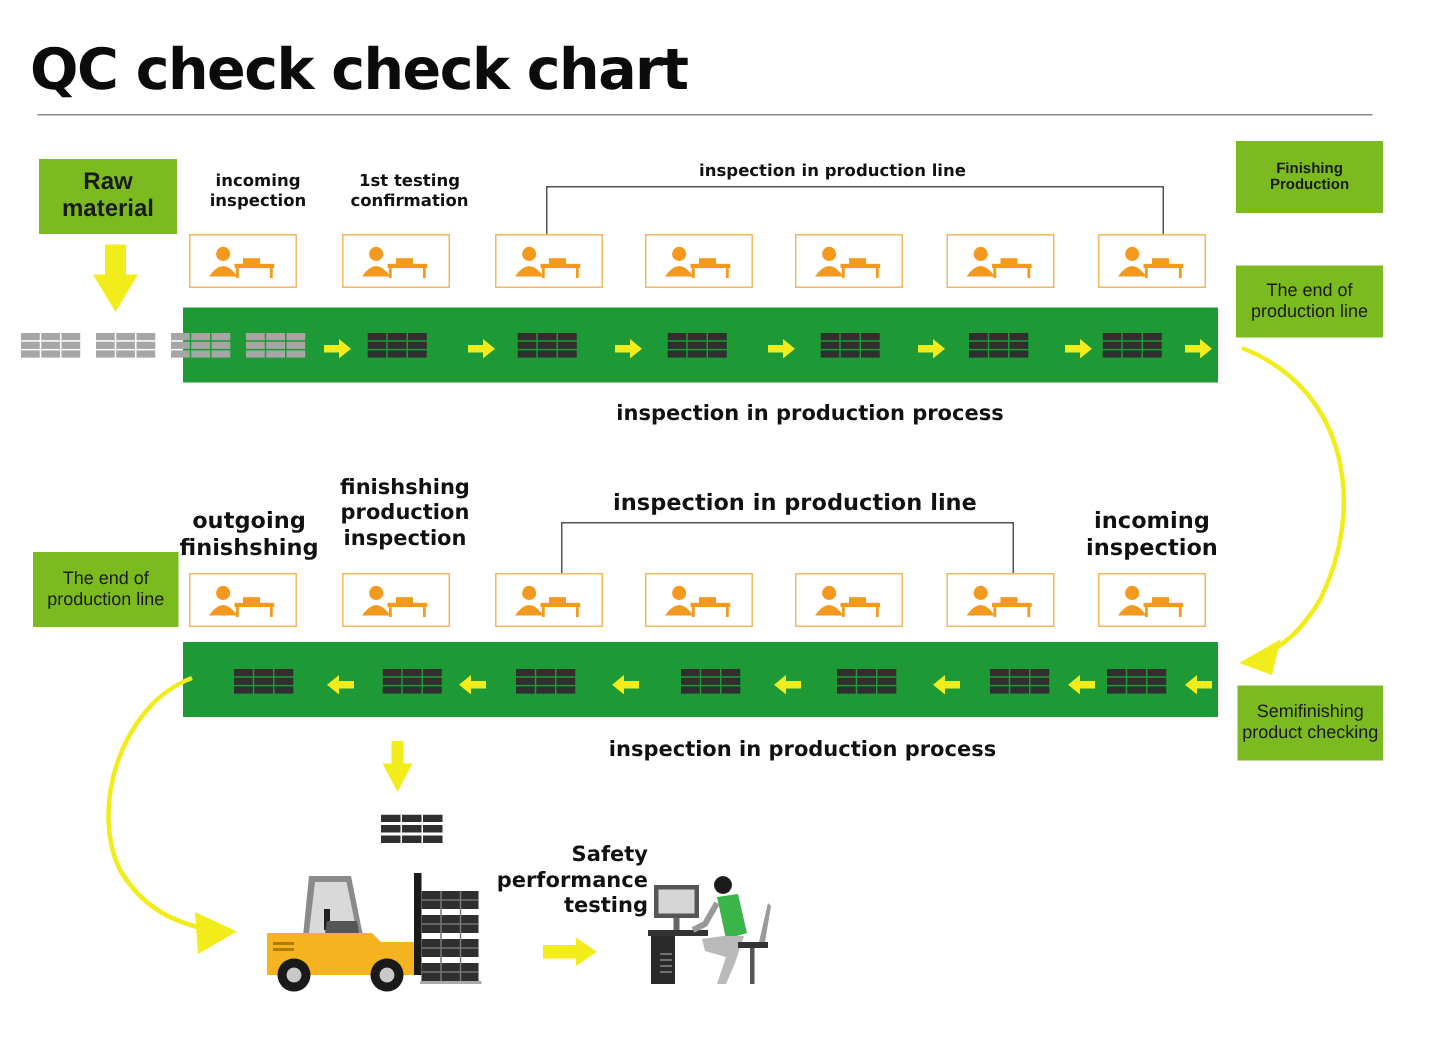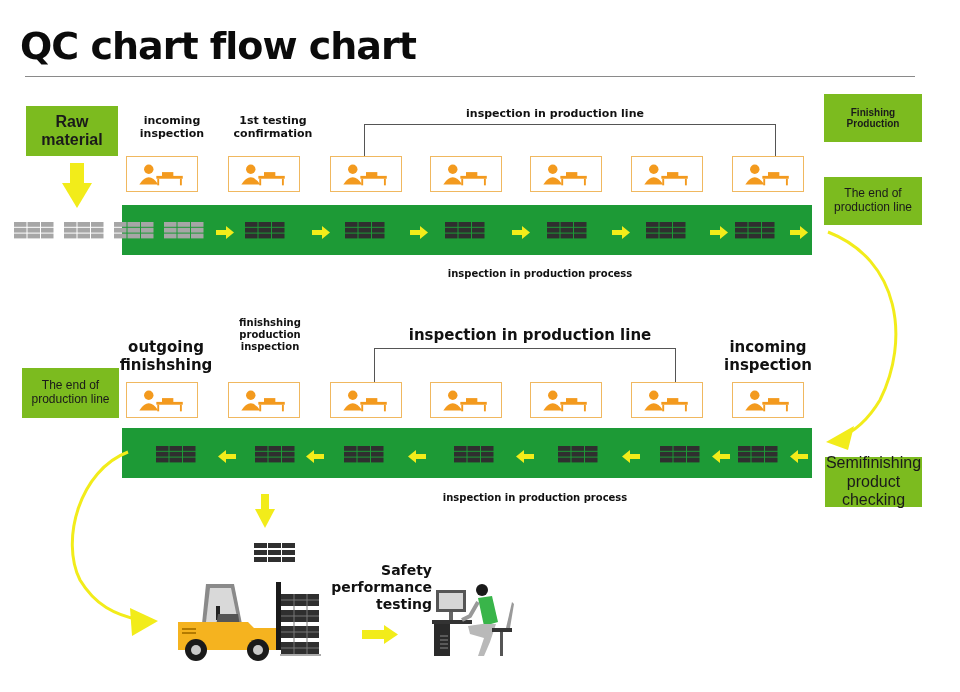--- a/index.html
+++ b/index.html
@@ -3,32 +3,32 @@
 <meta charset="utf-8">
 <style>
   html, body { margin:0; padding:0; background:#ffffff; }
   body { width:960px; height:692px; position:relative; overflow:hidden; font-family:"DejaVu Sans", sans-serif; color:#111; }
   .abs { position:absolute; }
   .title { left:20px; top:24px; font-size:38px; font-weight:bold; letter-spacing:-1px; color:#0b0b0b; }
   .title-rule { left:25px; top:76px; width:890px; height:1px; background:#8a8a8a; }
   .gbox { background:#7cbb1f; color:#1a1a1a; font-weight:bold; text-align:center; display:flex; align-items:center; justify-content:center; line-height:1.15; font-family:"Liberation Sans", sans-serif; }
   .lbl { font-weight:bold; text-align:center; line-height:1.2; color:#111; }
   .lbl-sm { font-size:11px; }
-  .lbl-md { font-size:10px; }
+  .lbl-md { font-size:14px; }
   .belt { background:#1d9a36; }
   .station { width:72px; height:36px; border:1.5px solid #f0b860; background:#fff; box-sizing:border-box; }
   .station svg { width:100%; height:100%; display:block; }
   .stack svg { display:block; }
   .bracket { border:1px solid #555; border-bottom:none; }
   svg.overlay { position:absolute; left:0; top:0; pointer-events:none; }
 </style>
 </head>
 <body>
 
-<div class="abs title">QC chart flow chart</div>
+<div class="abs title">QC check check chart</div>
 <div class="abs title-rule"></div>
 
 <div class="abs gbox" style="left:26px;top:106px;width:92px;height:50px;font-size:16px;">Raw material</div>
 
 <div class="abs lbl lbl-sm" style="left:128px;top:114px;width:88px;">incoming inspection</div>
 <div class="abs lbl lbl-sm" style="left:226px;top:114px;width:94px;">1st testing confirmation</div>
 <div class="abs lbl lbl-sm" style="left:440px;top:107px;width:230px;">inspection in production line</div>
 <div class="abs bracket" style="left:364px;top:124px;width:410px;height:34px;"></div>
 
 <div class="abs gbox" style="left:824px;top:94px;width:98px;height:48px;font-size:10px;">Finishing Production</div>
@@ -420,21 +420,21 @@
         <path d="M18,4 L8,4 L8,0 L0,6.5 L8,13 L8,9 L18,9 Z" fill="#f2ec1a"></path>
       </svg></div>
     <div class="abs" style="left: 712px; top: 448px;"><svg width="18" height="13" viewBox="0 0 18 13">
         <path d="M18,4 L8,4 L8,0 L0,6.5 L8,13 L8,9 L18,9 Z" fill="#f2ec1a"></path>
       </svg></div>
     <div class="abs" style="left: 790px; top: 448px;"><svg width="18" height="13" viewBox="0 0 18 13">
         <path d="M18,4 L8,4 L8,0 L0,6.5 L8,13 L8,9 L18,9 Z" fill="#f2ec1a"></path>
       </svg></div>
   </div>
 
-<div class="abs gbox" style="left:825px;top:457px;width:97px;height:50px;font-size:16px;font-weight:normal;">Semifinishing product checking</div>
+<div class="abs gbox" style="left:825px;top:457px;width:97px;height:50px;font-size:12px;font-weight:normal;">Semifinishing product checking</div>
 
 <div class="abs lbl lbl-md" style="left:345px;top:492px;width:380px;">inspection in production process</div>
 
 <div class="abs lbl" style="left:316px;top:562px;width:116px;font-size:14px;text-align:right;">Safety performance testing</div>
 
 <div class="abs stack" style="left:254px;top:543px;">
   <svg width="42" height="20" viewBox="0 0 42 20">
       <g fill="#2f2f2f">
         <rect x="0" y="0" width="13" height="5"></rect>
         <rect x="14" y="0" width="13" height="5"></rect>

